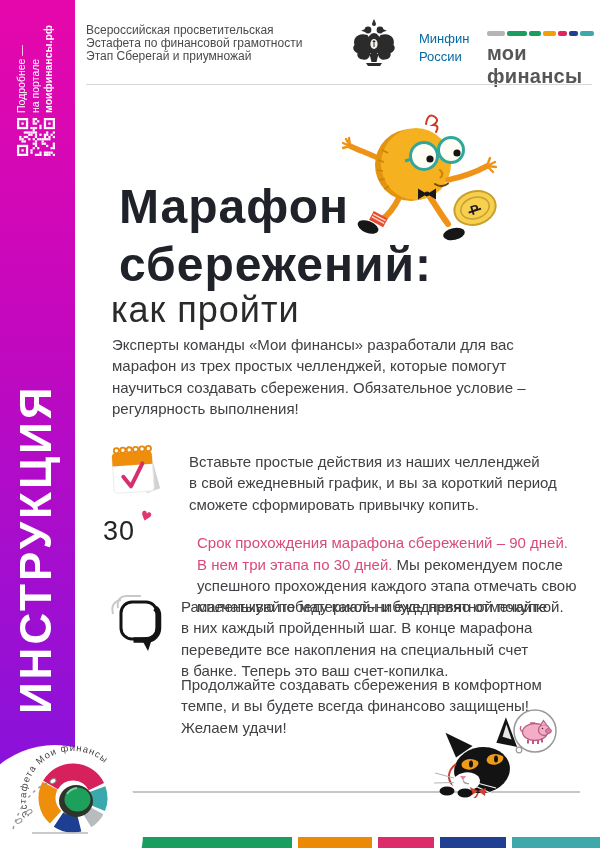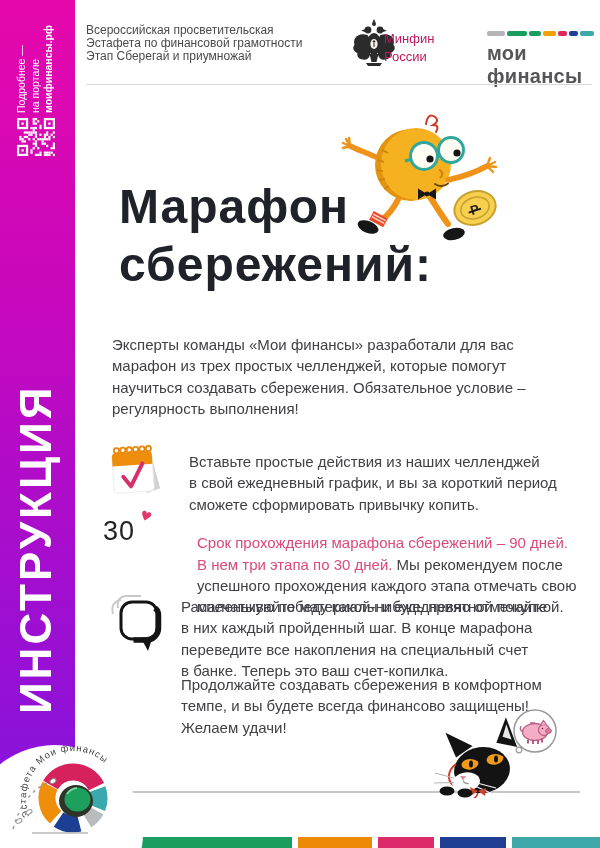--- a/index.html
+++ b/index.html
@@ -14,21 +14,21 @@
   .sidebar-note{left:15px;top:113px;width:95px;transform:rotate(-90deg);transform-origin:0 0;
                 color:#fff;font-size:10.5px;line-height:13.5px;z-index:2;}
   .sidebar-note .bold{font-weight:bold;}
   .qr{left:17px;top:118px;width:38px;height:38px;z-index:2;}
   .sidebar-title{left:11px;top:714px;width:340px;transform:rotate(-90deg);transform-origin:0 0;
                  color:#fff;font-size:44px;font-weight:bold;letter-spacing:3px;z-index:2;}
 
   
   .hdr-program{left:86px;top:24px;color:#4a4a4a;font-size:12px;line-height:13px;}
   .eagle{left:351px;top:17px;width:46px;height:56px;}
-  .ministry{left:384px;top:30px;color:#be185d;font-size:13px;line-height:18px;}
+  .ministry{left:419px;top:30px;color:#0369a1;font-size:13px;line-height:18px;}
   .brand{left:487px;top:31px;width:112px;}
   .brand-bar{display:flex;gap:2px;height:5px;width:110px;}
   .brand-bar span{display:block;height:5px;border-radius:2px;}
   .brand-text{margin-top:6px;color:#565658;font-size:20px;font-weight:bold;letter-spacing:.3px;}
   .divider{left:86px;top:84px;width:506px;height:1px;background:#d8d8d8;}
 
   
   .hero-title{left:111px;top:170px;color:#20222a;font-size:48px;line-height:58px;font-weight:800;letter-spacing:1px;}
   .hero-sub{left:111px;top:289px;color:#2a2a2a;font-size:36px;letter-spacing:1px;}
   .coin{left:338px;top:108px;width:178px;height:150px;}
@@ -200,20 +200,21 @@
       <span style="width:9px;background:#1e3f94"></span>
       <span style="width:14px;background:#3fa8ab"></span>
     </div>
     <div class="brand-text">мои финансы</div>
   </div>
 
   <div class="abs divider"></div>
 
   <h1 class="abs hero-title pre" style="margin:8px">Марафон
 сбережений:</h1>
+  <div class="abs hero-sub">как пройти</div>
 
   <div class="abs coin">
     <svg width="178" height="150" viewBox="0 0 178 150">
 
       <path d="M44,52 C32,46 20,42 12,38" stroke="#ef9318" stroke-width="5.5" fill="none" stroke-linecap="round"></path>
       <g stroke="#ef9318" stroke-width="2.4" stroke-linecap="round">
         <path d="M12,38 l-7,-3"></path>
           <path d="M12,38 l-7,2"></path>
           <path d="M12,38 l-4,-7"></path>
           <path d="M12,38 l-1,-8"></path>

